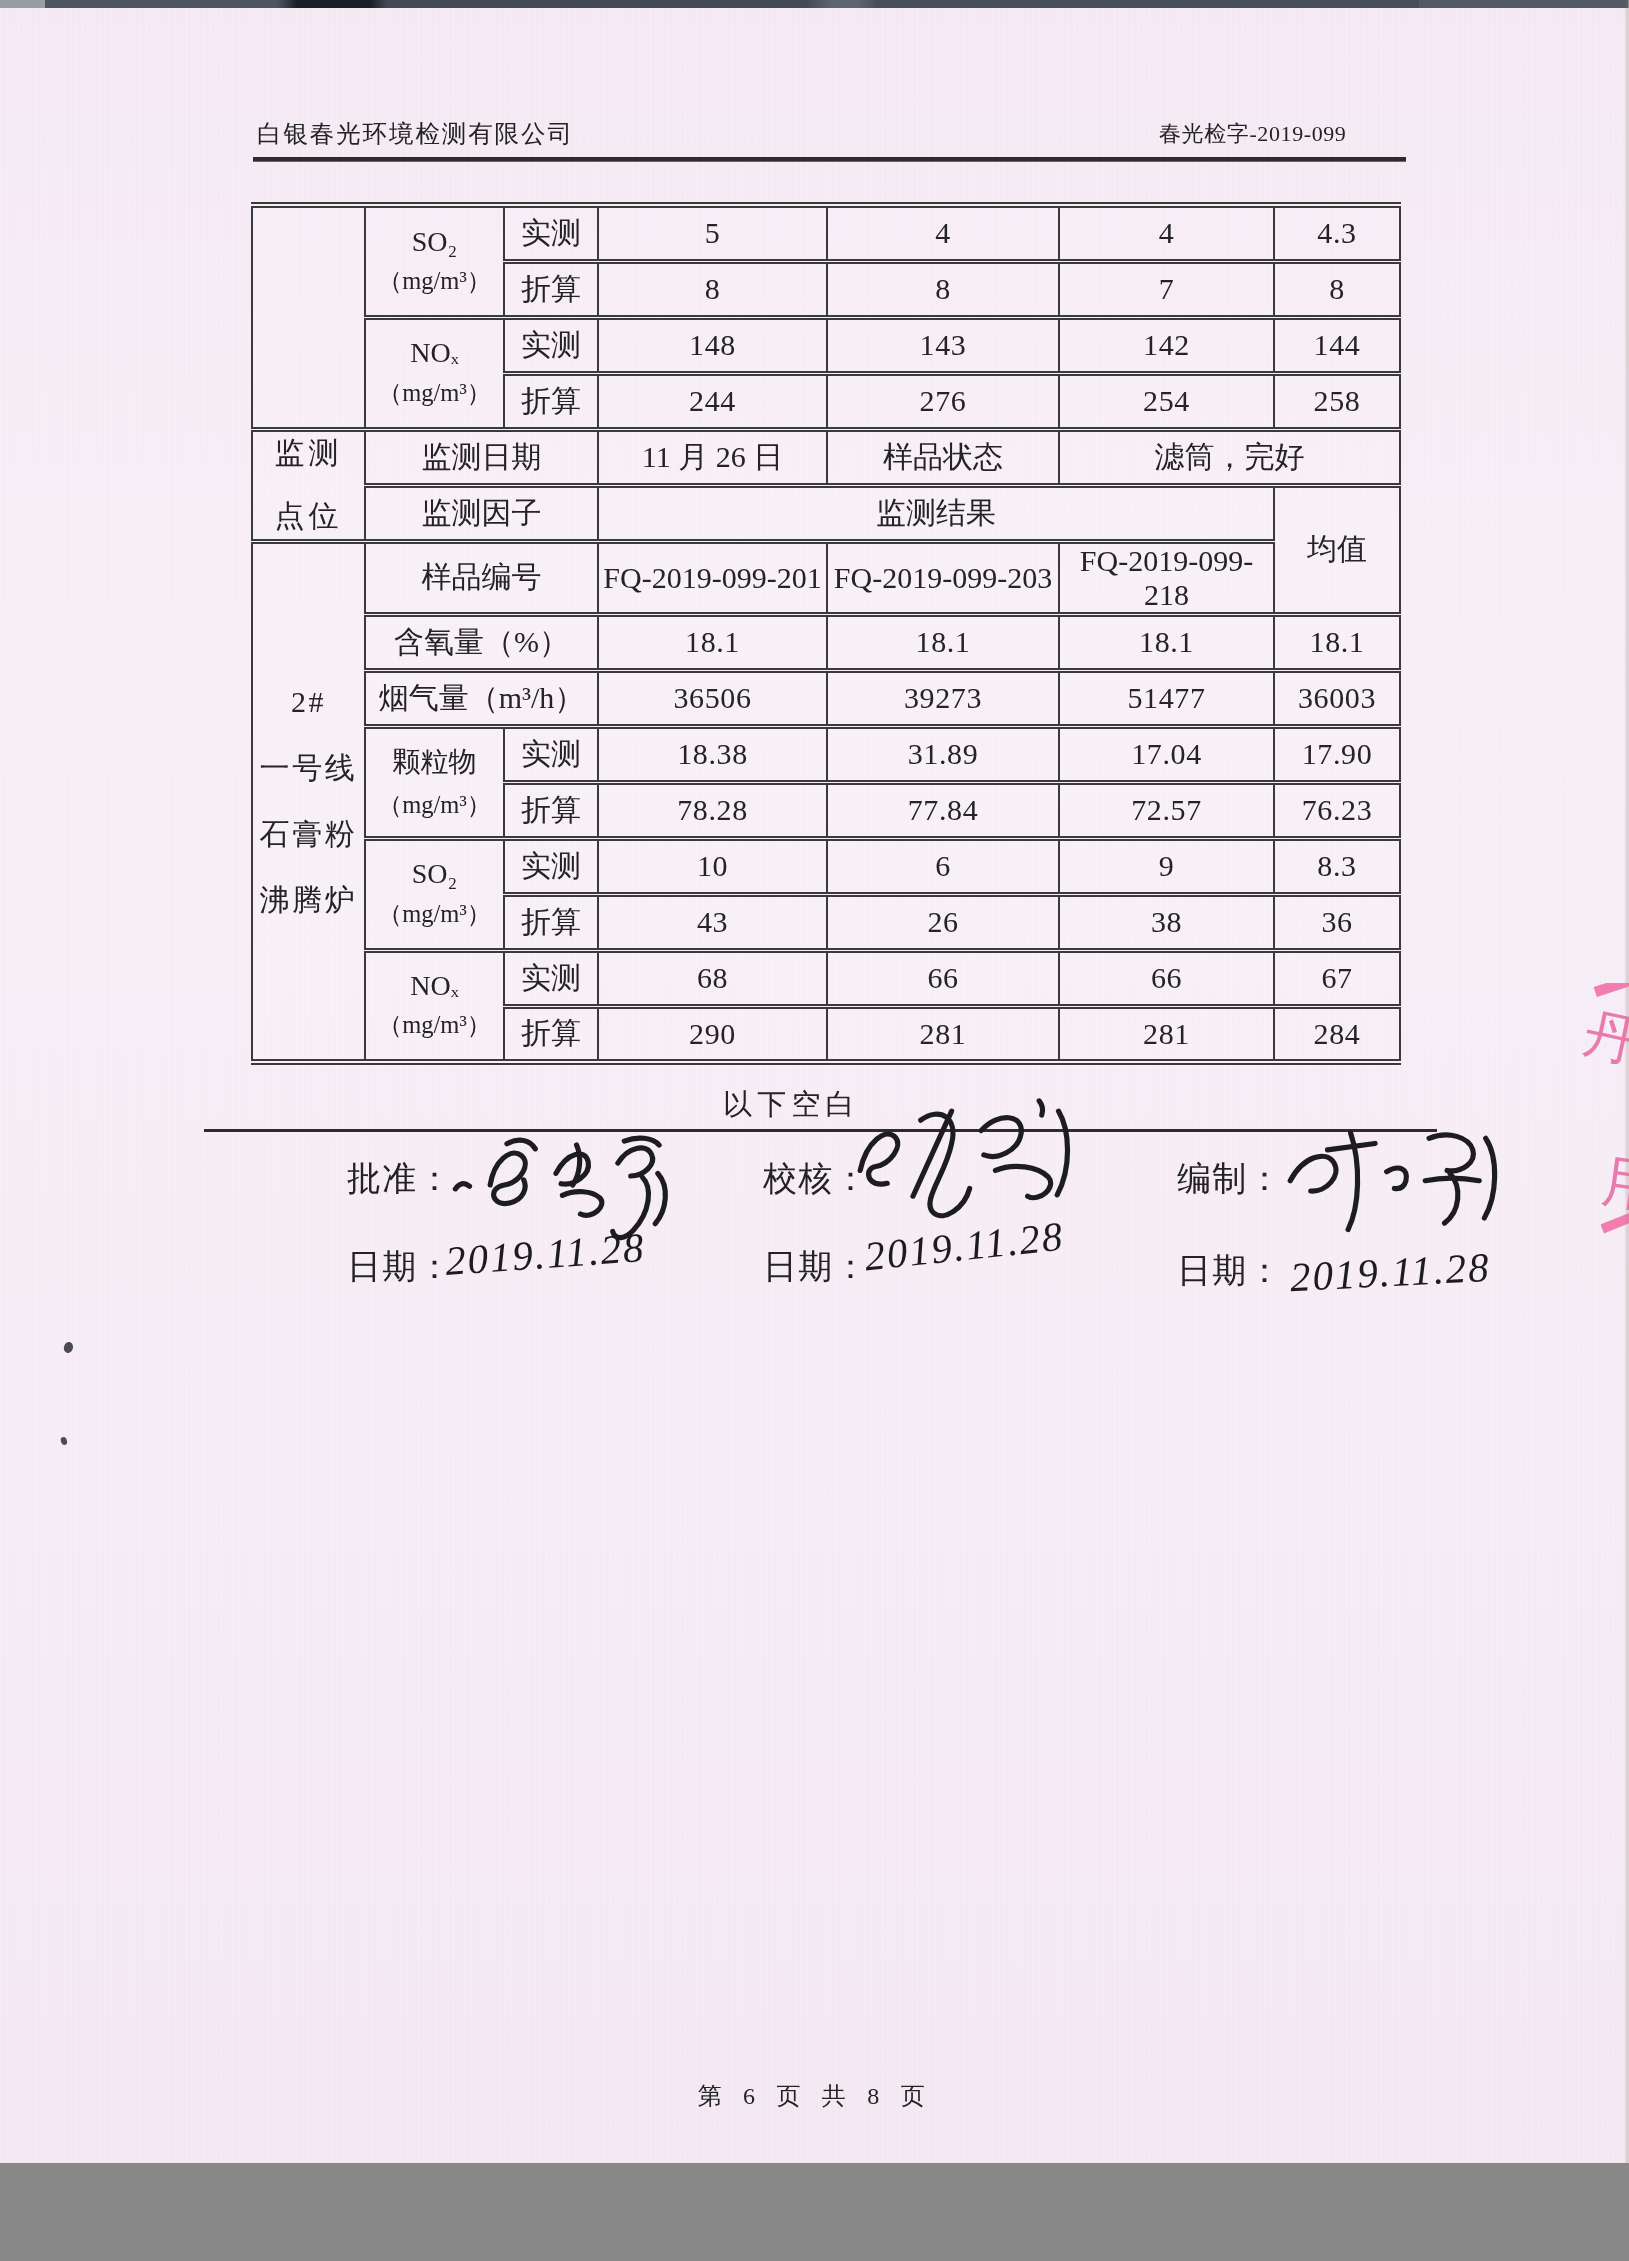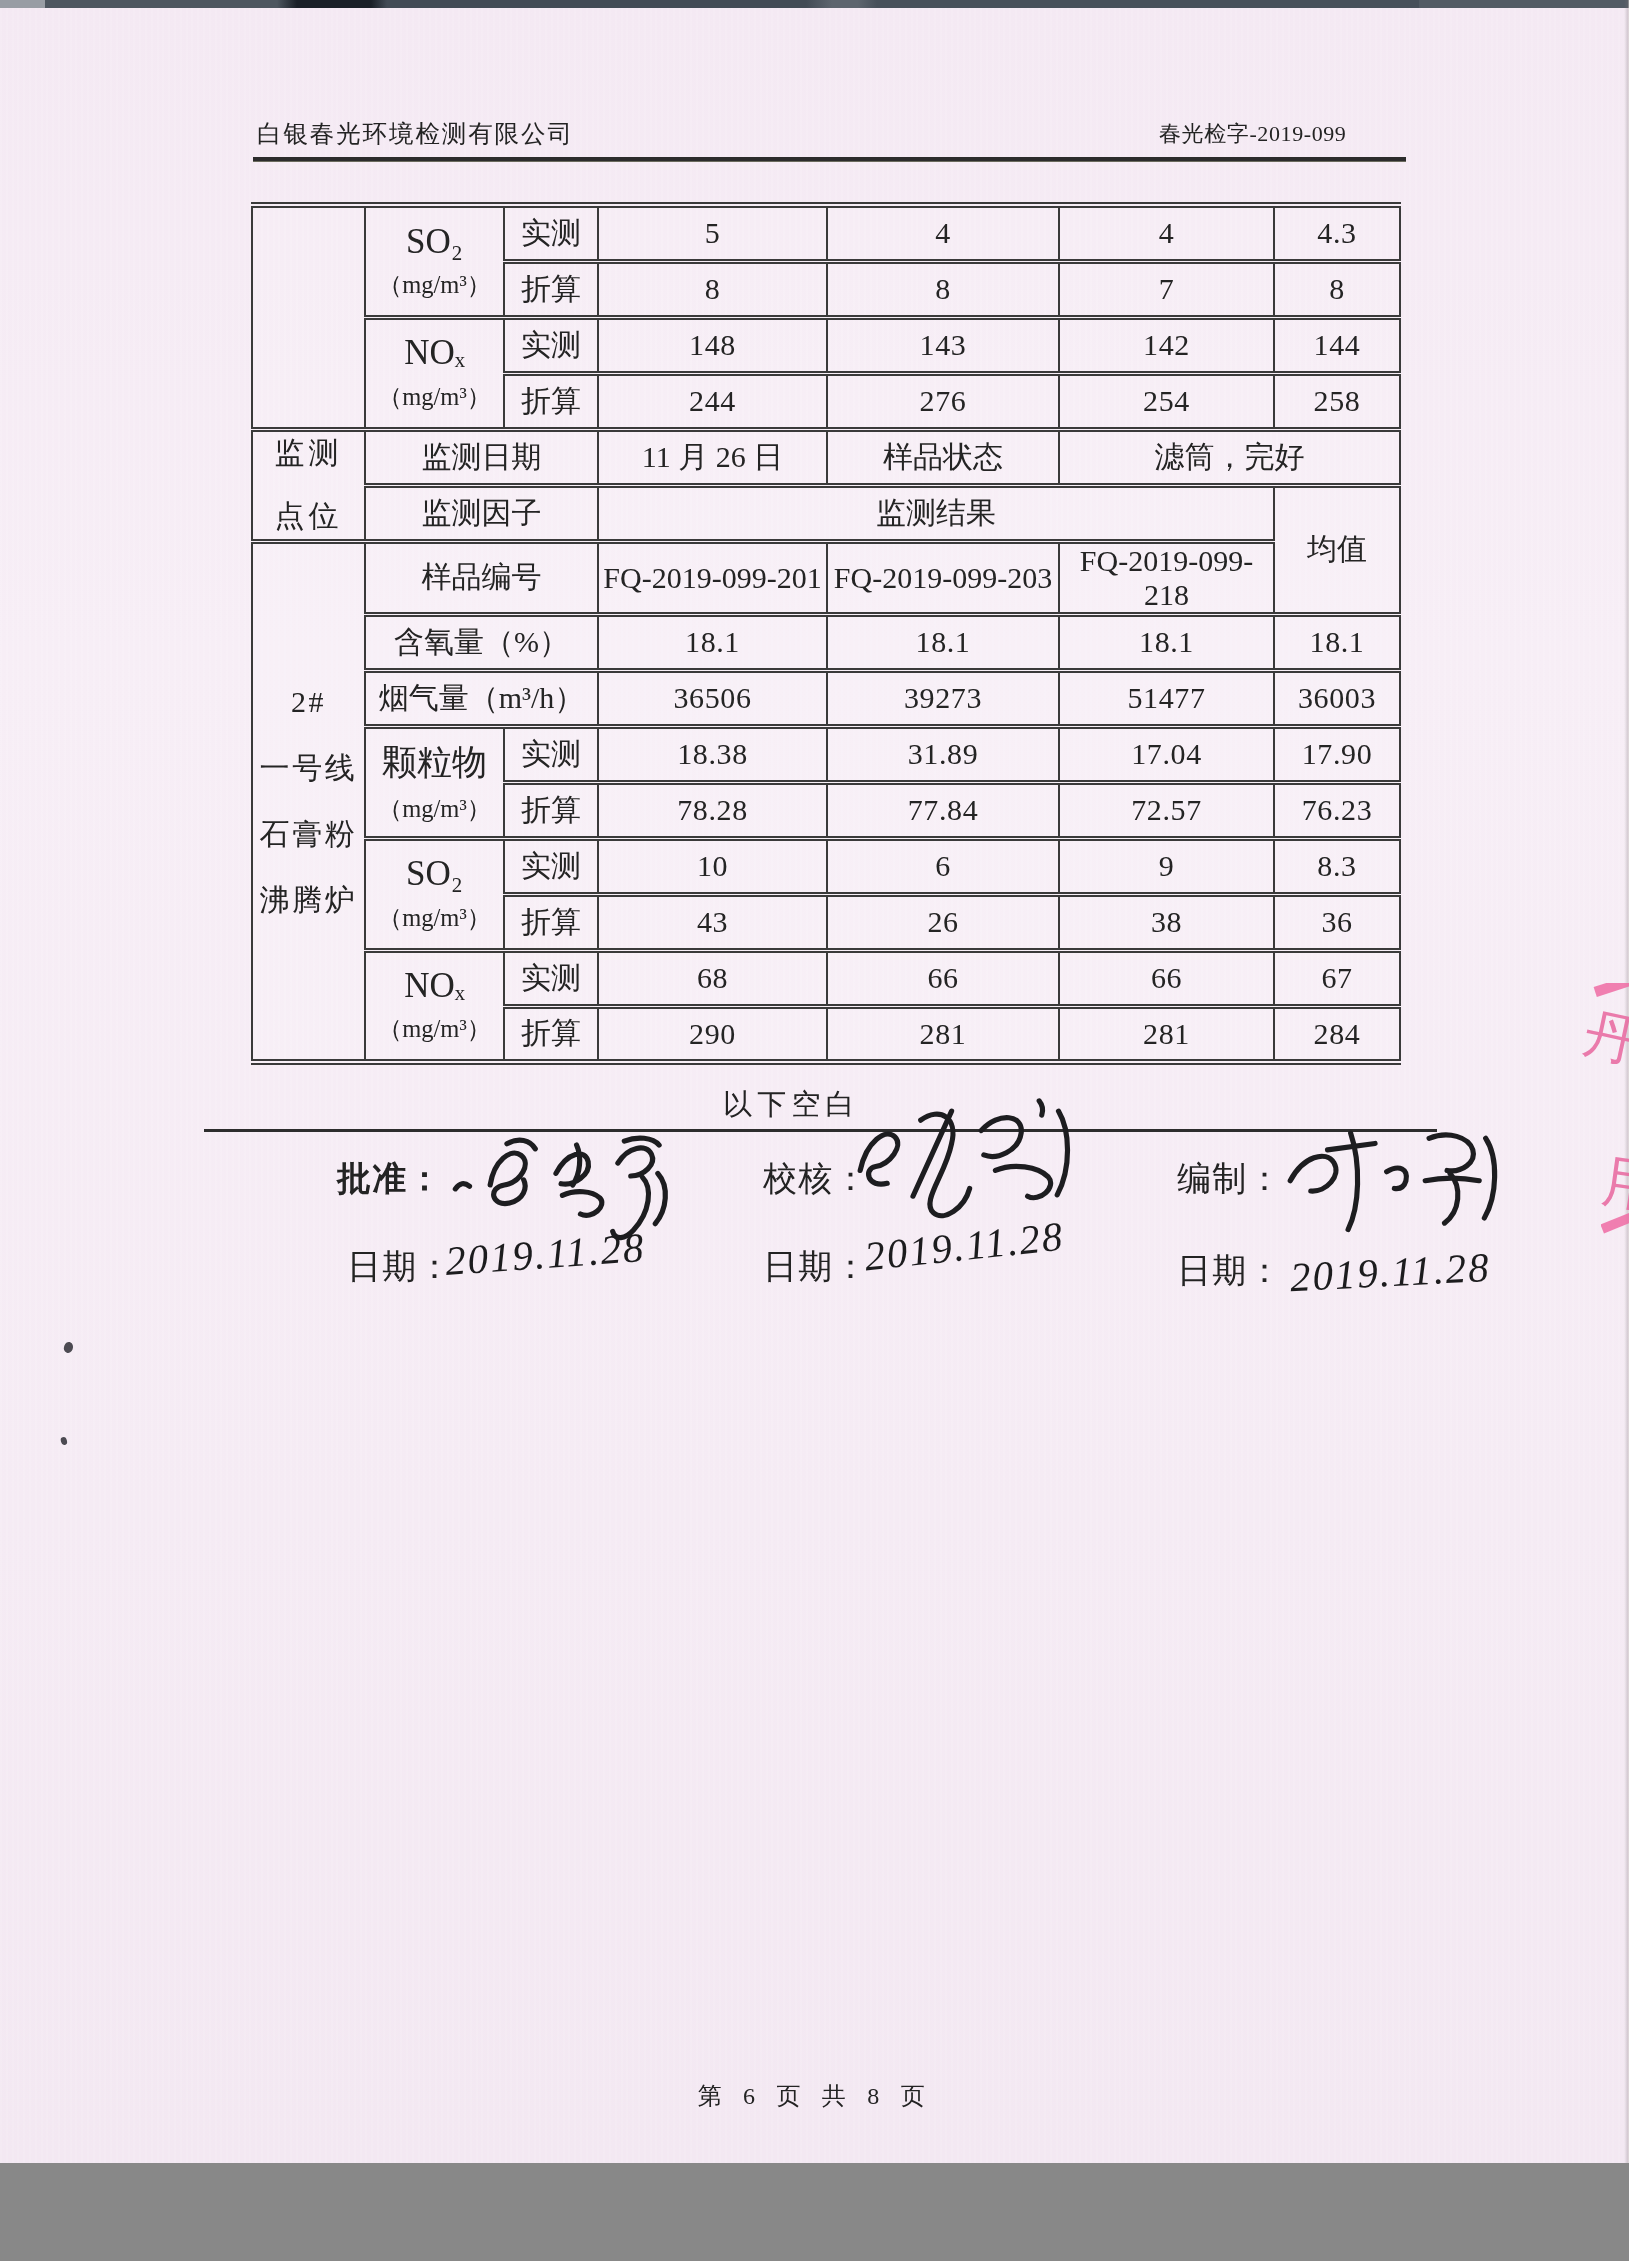--- a/index.html
+++ b/index.html
@@ -40,21 +40,21 @@
     border-top:5.8px double #3a3a3a;border-bottom:5.8px double #3a3a3a;
     text-align:center;vertical-align:middle;
     font-size:30px;padding:0;color:#242424;
     overflow:hidden;
   }
   table.report{border:2.6px solid #3a3a3a;border-top:6.4px double #3a3a3a;border-bottom:6.4px double #3a3a3a;}
   table.report tr{height:56px;}
   td.num{font-size:31px;letter-spacing:0.6px;}
   td.sid{font-size:22.6px;letter-spacing:0px;}
   .plabel{display:flex;flex-direction:column;justify-content:center;align-items:center;gap:6.4px;height:100%;}
-  .plabel .nm{font-size:35px;}
+  .plabel .nm{font-size:28px;}
   .plabel .unit{font-size:24.5px;text-align:right;}
   .twoline{display:flex;flex-direction:column;justify-content:center;align-items:center;gap:22px;height:100%;font-size:30px;letter-spacing:3.9px;}
   .sitecell{display:flex;flex-direction:column;justify-content:center;align-items:center;height:100%;}
   .sitecell div{line-height:66px;font-size:30px;letter-spacing:2.6px;}
   
   .below-blank{position:absolute;left:723px;top:1085px;font-size:29px;letter-spacing:5.2px;}
   .sign-rule{position:absolute;left:204px;top:1129px;width:1233px;height:2.6px;background:#2d2d2d;}
   .sig-label{position:absolute;font-size:34px;letter-spacing:1.3px;}
   .hand{position:absolute;font-family:"Liberation Serif","DejaVu Serif",serif;font-style:italic;font-size:41px;color:#1c1c1e;letter-spacing:1.9px;white-space:nowrap;}
   .sig-svg{position:absolute;}
@@ -242,21 +242,21 @@
       <td class="num">281</td>
       <td class="num">281</td>
       <td class="num">284</td>
     </tr>
   </tbody>
     </table>
 
   <div class="below-blank">以下空白</div>
   <div class="sign-rule"></div>
 
-  <div class="sig-label" style="left:337px;top:1156px;font-weight:bold;">批准：</div>
+  <div class="sig-label" style="left:347px;top:1156px;">批准：</div>
   <div class="sig-label" style="left:763px;top:1156px;">校核：</div>
   <div class="sig-label" style="left:1177px;top:1156px;">编制：</div>
 
   <svg class="sig-svg" style="left:445px;top:1123px;" width="258" height="155" viewBox="0 0 400 240">
     <path d="M16 102 q10 -14 22 -4"></path>
     <path d="M70 96 C76 58 102 38 118 50 C134 62 118 92 92 96 C66 100 72 130 100 124 C122 119 128 100 122 88"></path>
     <path d="M96 32 C114 22 132 26 140 40"></path>
     <path d="M172 78 C190 44 218 40 222 60 C226 80 200 98 180 94 M204 34 C212 52 210 78 198 96"></path>
     <path d="M182 112 C202 103 228 105 240 116 C252 128 228 150 210 141"></path>
     <path d="M268 62 C284 36 312 32 320 48 C328 64 308 82 288 82 M278 28 C298 20 322 22 332 34"></path>

